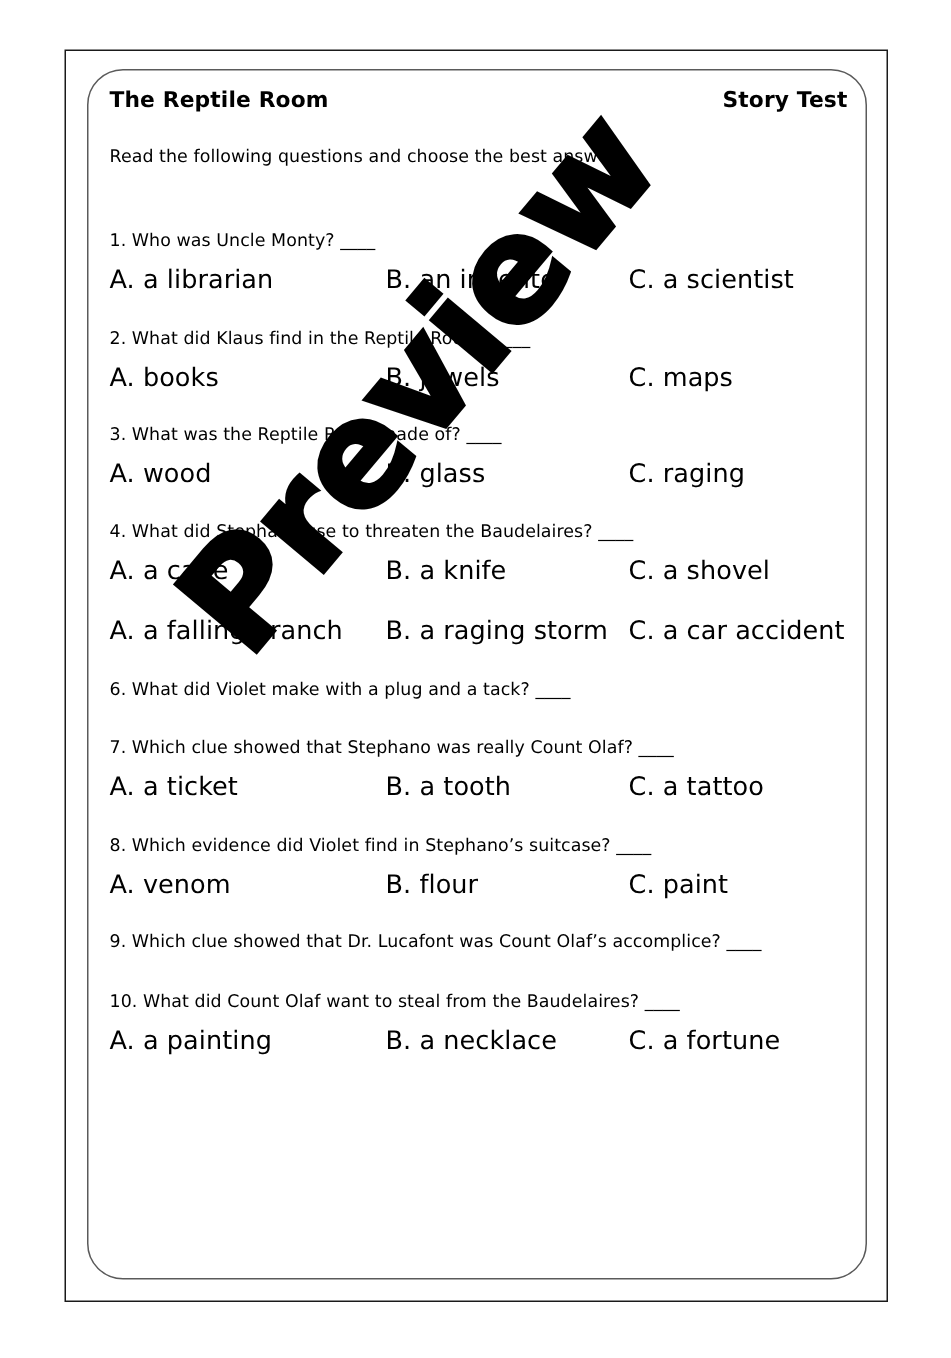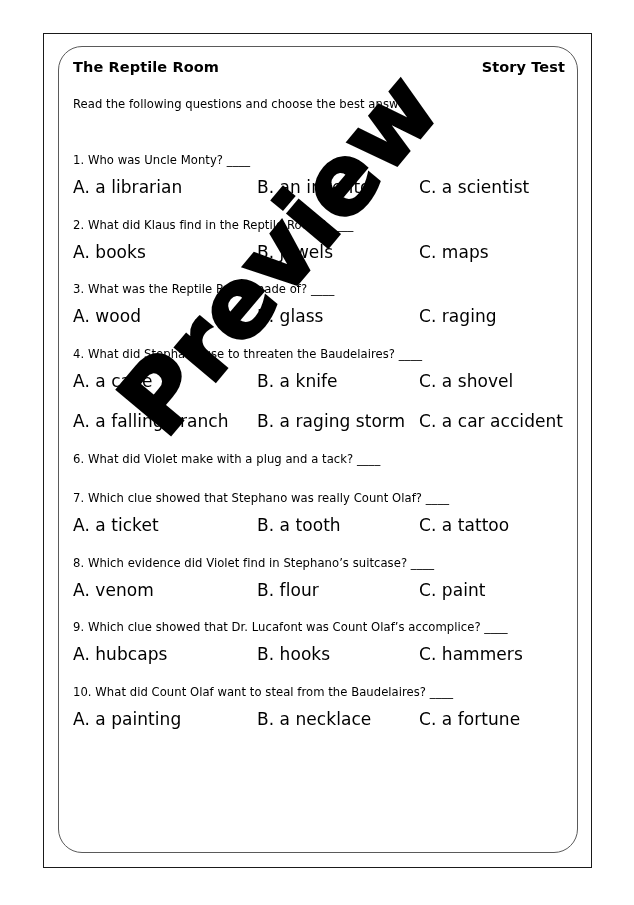--- a/index.html
+++ b/index.html
@@ -214,25 +214,20 @@
         <div class="question-text">8. Which evidence did Violet find in Stephano’s suitcase? ____</div>
         <div class="choices-row">
           <span class="choice choice-a">A. venom</span>
           <span class="choice choice-b">B. flour</span>
           <span class="choice choice-c">C. paint</span>
         </div>
       </div>
 
       <div class="question-block">
         <div class="question-text">9. Which clue showed that Dr. Lucafont was Count Olaf’s accomplice? ____</div>
-        <div class="choices-row">
-          <span class="choice choice-a">A. hubcaps</span>
-          <span class="choice choice-b">B. hooks</span>
-          <span class="choice choice-c">C. hammers</span>
-        </div>
       </div>
 
       <div class="question-block">
         <div class="question-text">10. What did Count Olaf want to steal from the Baudelaires? ____</div>
         <div class="choices-row">
           <span class="choice choice-a">A. a painting</span>
           <span class="choice choice-b">B. a necklace</span>
           <span class="choice choice-c">C. a fortune</span>
         </div>
       </div>

